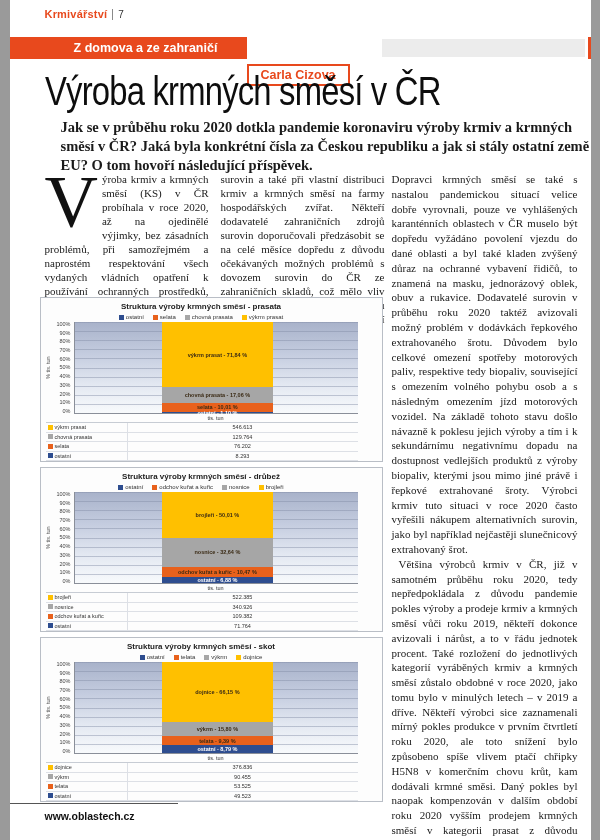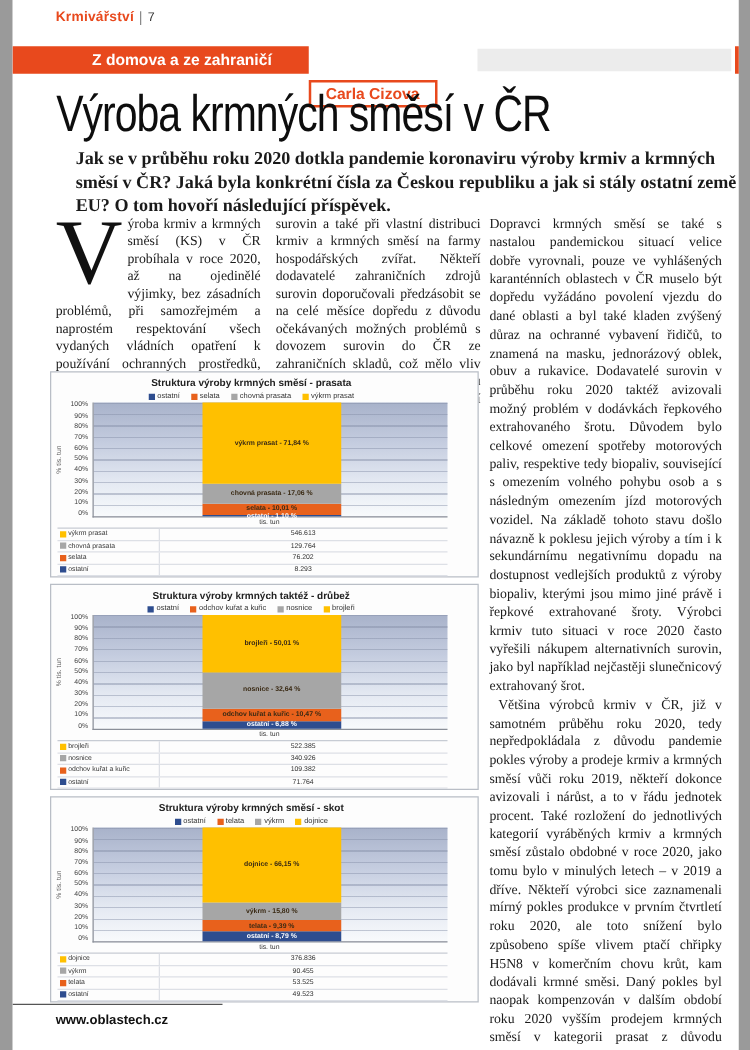--- a/index.html
+++ b/index.html
@@ -193,21 +193,21 @@
           <div class="c-trow">
             <div class="c-tname">
               <span class="leg-swatch" style="background: rgb(46, 77, 143);"></span>
               <span>ostatní</span>
             </div>
             <div class="c-tval">8.293</div>
           </div>
         </div>
       </div>
       <div class="chart">
-        <div class="c-title">Struktura výroby krmných taktéž - drůbež</div>
+        <div class="c-title">Struktura výroby krmných směsí - drůbež</div>
         <div class="c-legend">
           <span class="leg-item">
             <span class="leg-swatch" style="background: rgb(46, 77, 143);"></span>
             <span>ostatní</span>
           </span>
           <span class="leg-item">
             <span class="leg-swatch" style="background: rgb(232, 97, 28);"></span>
             <span>odchov kuřat a kuřic</span>
           </span>
           <span class="leg-item">

